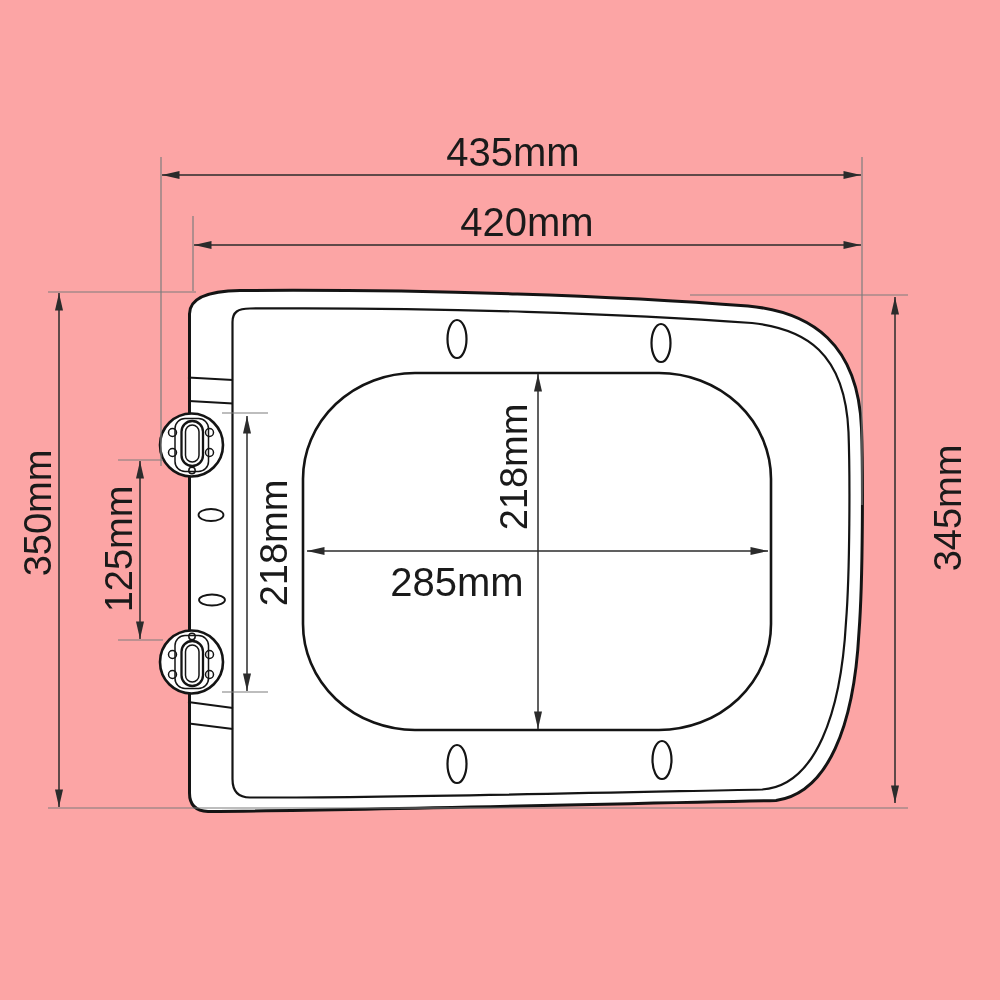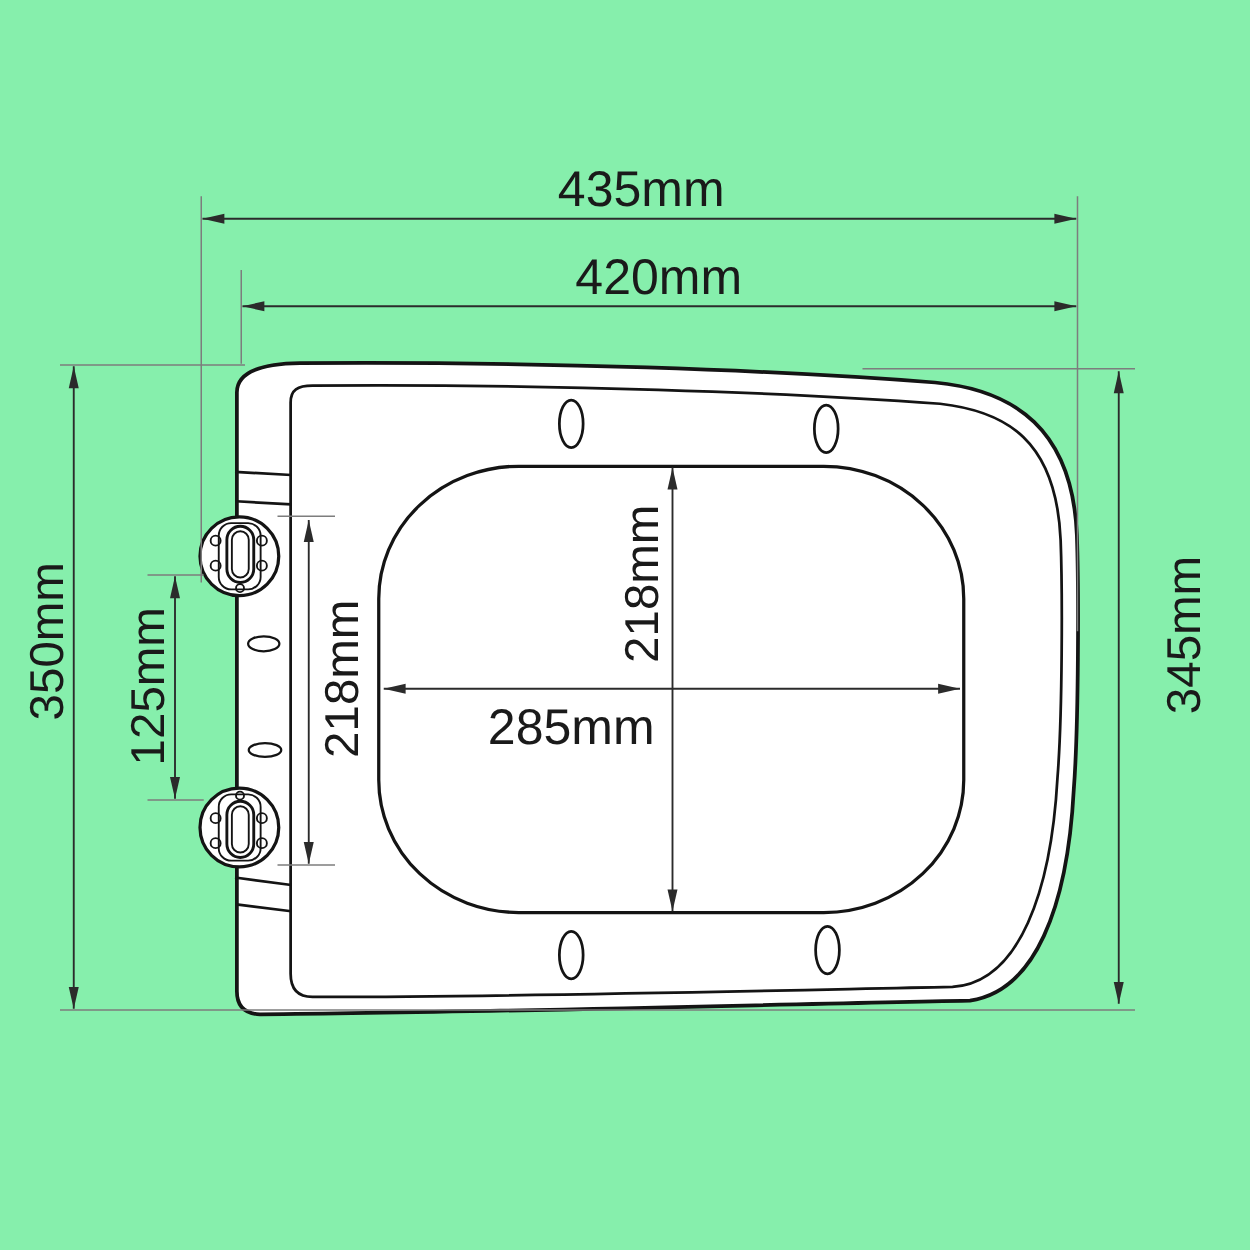--- a/index.html
+++ b/index.html
@@ -1,20 +1,20 @@
 <!DOCTYPE html>
 <html><head>
 <meta charset="utf-8">
 <style>
   html, body { margin: 0; padding: 0; background: #ffffff; }
   .canvas {
     position: relative;
     width: 1000px;
     height: 1000px;
-    background: #86efac;
+    background: #fca5a5;
     overflow: hidden;
     font-family: "Liberation Sans", "DejaVu Sans", sans-serif;
   }
   svg { display: block; }
   text {
     font-family: "Liberation Sans", "DejaVu Sans", sans-serif;
     fill: #1a1a1a;
   }
   .dim-label { font-size: 40px; }
   .dim-label-sm { font-size: 38px; }

